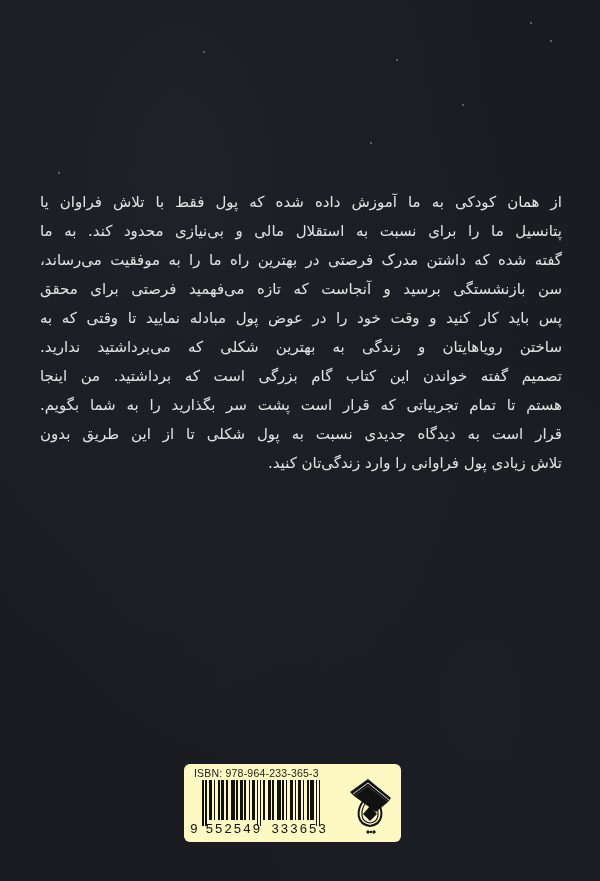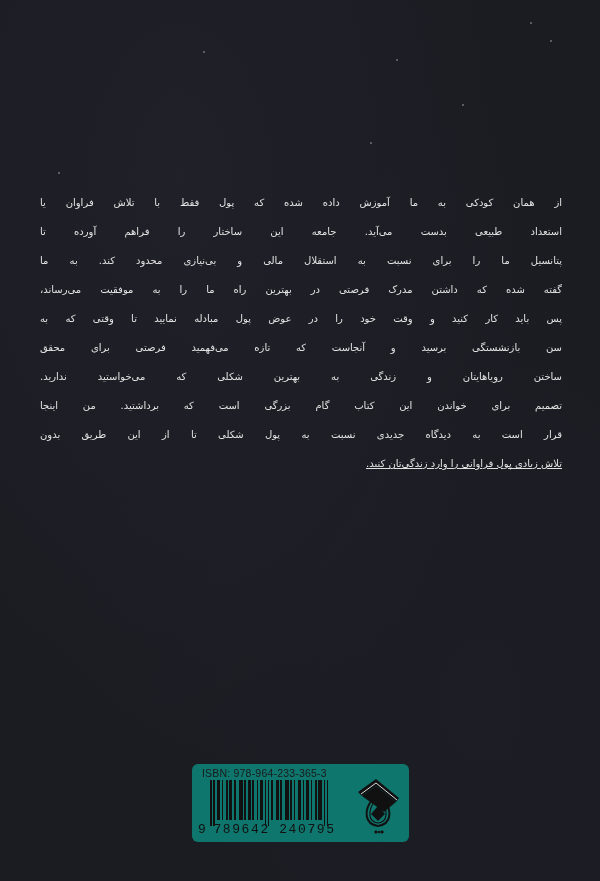--- a/index.html
+++ b/index.html
@@ -33,37 +33,36 @@
       position: absolute;
       left: 40px;
       top: 188px;
       width: 522px;
       direction: rtl;
       color: #e3e3e3;
     }
     .blurb-line {
       height: 29px;
       line-height: 29px;
-      font-size: 10px;
+      font-size: 15px;
       white-space: nowrap;
       text-align: justify;
       text-align-last: justify;
       overflow: hidden;
     }
     .blurb-line.last {
       text-align-last: right;
-      text-decoration: underline;
     }
     .isbn-label {
       position: absolute;
-      left: 192px;
+      left: 184px;
       top: 764px;
       width: 217px;
       height: 78px;
-      background: #0f766e;
+      background: #fef9c3;
       border-radius: 6px;
     }
     .isbn-text {
       position: absolute;
       left: 10px;
       top: 3px;
       font-family: "Liberation Sans", sans-serif;
       font-size: 10.5px;
       color: #1a1a1a;
       letter-spacing: 0.2px;
@@ -111,27 +110,27 @@
   <span class="speck" style="left:550px;top:40px"></span>
   <span class="speck" style="left:462px;top:104px"></span>
   <span class="speck" style="left:396px;top:59px"></span>
   <span class="speck" style="left:203px;top:51px"></span>
   <span class="speck" style="left:58px;top:172px"></span>
   <span class="speck" style="left:370px;top:142px"></span>
 </div>
 
 <div class="blurb">
   <div class="blurb-line">از همان کودکی به ما آموزش داده شده که پول فقط با تلاش فراوان یا</div>
-  <div class="blurb-line">استعداد طبیعی بدست می‌آید. جامعه این ساختار را فراهم آورده تا</div>
   <div class="blurb-line">پتانسیل ما را برای نسبت به استقلال مالی و بی‌نیازی محدود کند. به ما</div>
   <div class="blurb-line">گفته شده که داشتن مدرک فرصتی در بهترین راه ما را به موفقیت می‌رساند،</div>
+  <div class="blurb-line">سن بازنشستگی برسید و آنجاست که تازه می‌فهمید فرصتی برای محقق</div>
   <div class="blurb-line">پس باید کار کنید و وقت خود را در عوض پول مبادله نمایید تا وقتی که به</div>
-  <div class="blurb-line">سن بازنشستگی برسید و آنجاست که تازه می‌فهمید فرصتی برای محقق</div>
-  <div class="blurb-line">ساختن رویاهایتان و زندگی به بهترین شکلی که می‌خواستید ندارید.</div>
-  <div class="blurb-line">تصمیم برای خواندن این کتاب گام بزرگی است که برداشتید. من اینجا</div>
+  <div class="blurb-line">ساختن رویاهایتان و زندگی به بهترین شکلی که می‌برداشتید ندارید.</div>
+  <div class="blurb-line">تصمیم گفته خواندن این کتاب گام بزرگی است که برداشتید. من اینجا</div>
+  <div class="blurb-line">هستم تا تمام تجربیاتی که قرار است پشت سر بگذارید را به شما بگویم.</div>
   <div class="blurb-line">قرار است به دیدگاه جدیدی نسبت به پول شکلی تا از این طریق بدون</div>
   <div class="blurb-line last">تلاش زیادی پول فراوانی را وارد زندگی‌تان کنید.</div>
 </div>
 
 <div class="isbn-label">
   <div class="isbn-text">ISBN: 978-964-233-365-3</div>
 
   <div class="barcode">
     <span class="bar" style="width:1.5px"></span>
       <span class="gap" style="width:1.5px"></span>
@@ -186,21 +185,21 @@
     <span class="bar short" style="width:1.5px"></span>
       <span class="gap" style="width:1.5px"></span>
     <span class="bar short" style="width:4px"></span>
       <span class="gap" style="width:1.5px"></span>
     <span class="bar" style="width:1.5px"></span>
       <span class="gap" style="width:1.5px"></span>
     <span class="bar" style="width:1.5px"></span>
   </div>
 
   <div class="barcode-digits">
-    <span class="first">9</span><span>789642 240795</span>
+    <span class="first">9</span><span>552549 333653</span>
   </div>
 
   <svg class="publisher-logo" viewBox="0 0 50 62">
 
     <path d="M4 16 L22 3 L45 22 L42 26 L22 10 L8 20 Z" fill="#111"></path>
     <path d="M7 18 L22 7 L43 24" fill="none" stroke="#dcdcdc" stroke-width="1"></path>
 
     <path d="M8 20 L22 10 L42 26 L30 36 Z" fill="#111"></path>
 
     <path d="M18 24 C10 34, 10 48, 24 50 C38 48, 38 34, 30 24" fill="none" stroke="#111" stroke-width="2"></path>

